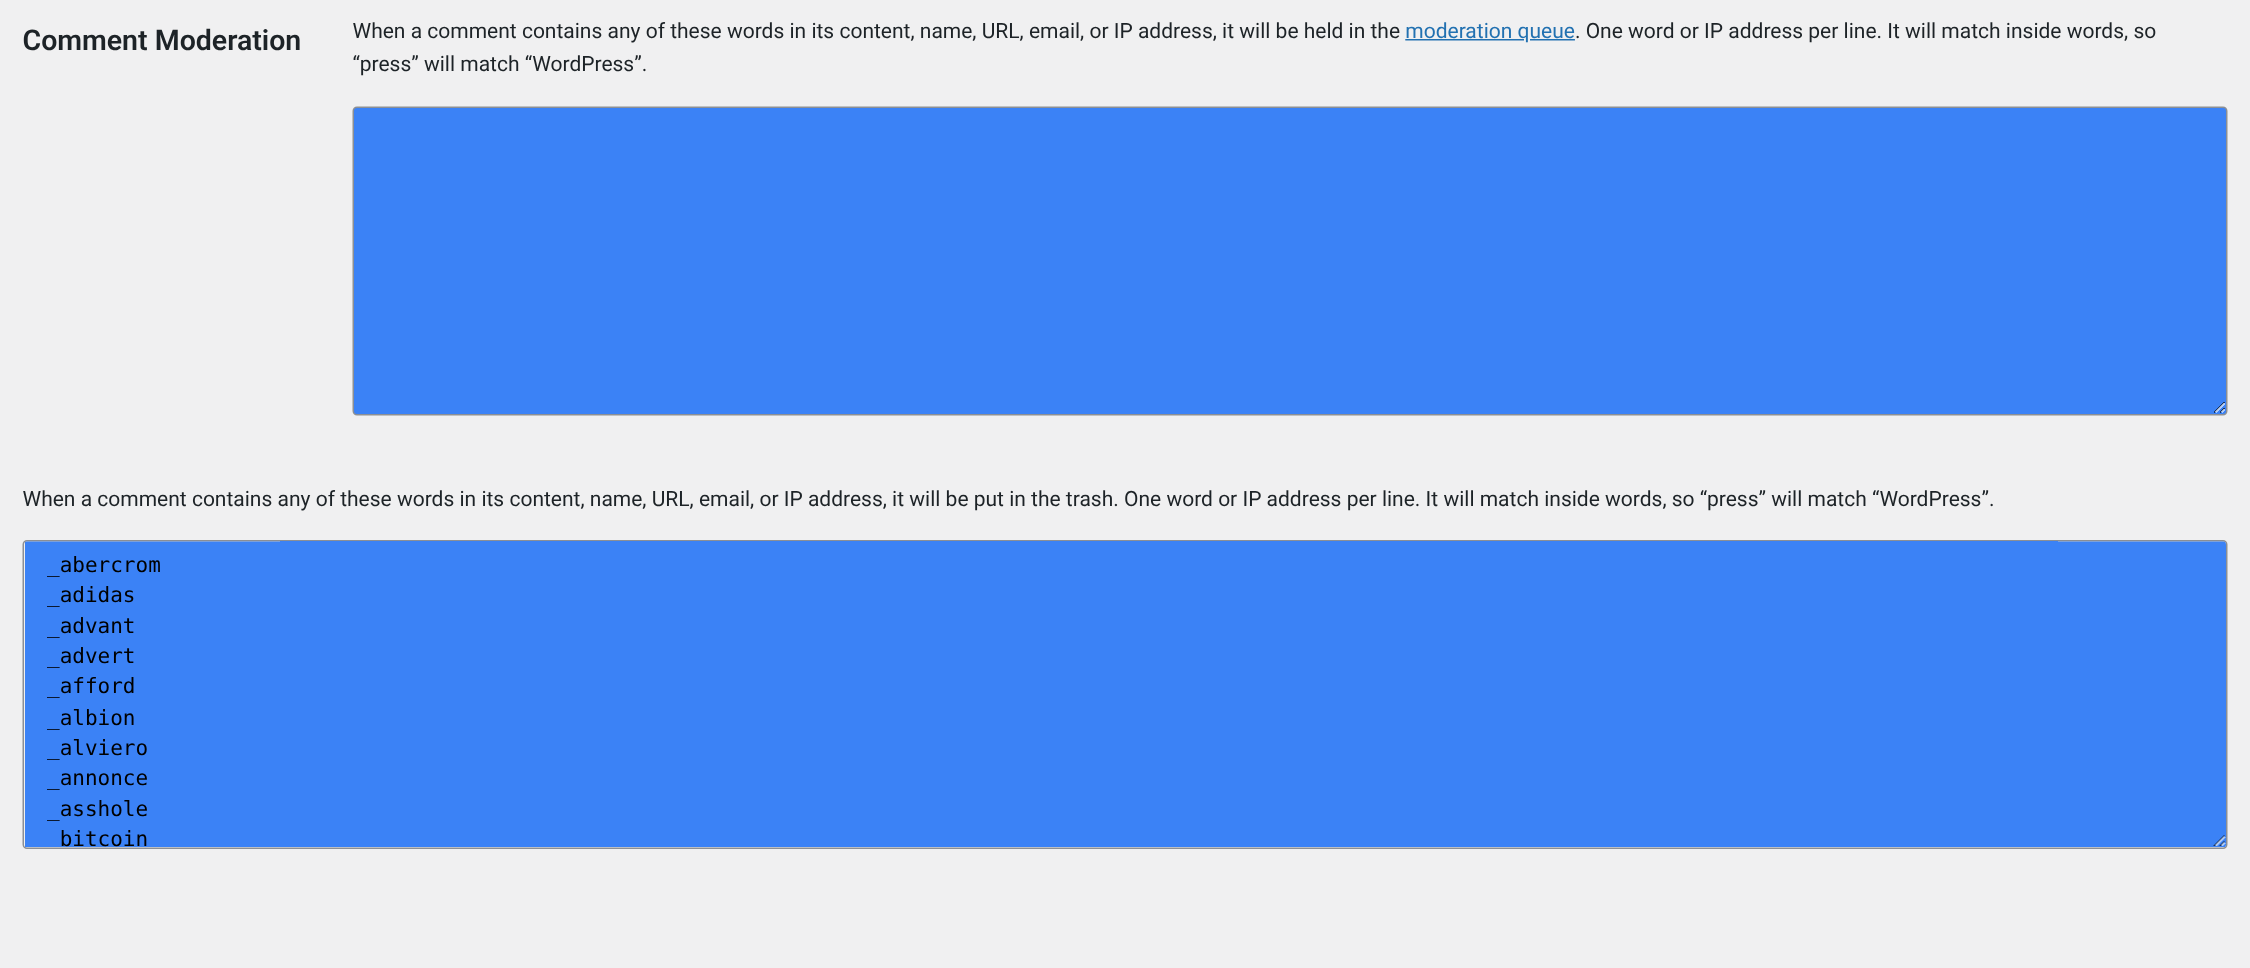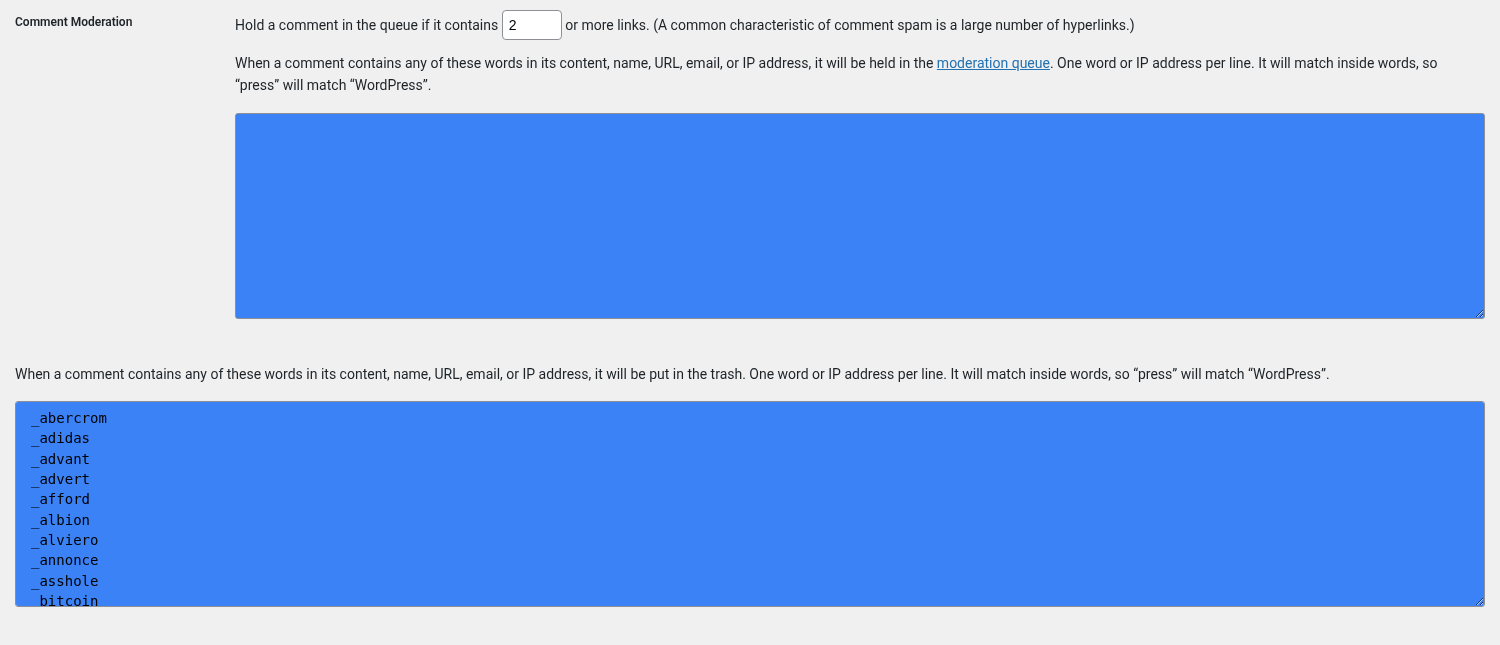--- a/index.html
+++ b/index.html
@@ -18,21 +18,21 @@
       border-spacing: 0;
     }
     .settings-row {
       display: flex;
       align-items: flex-start;
       padding: 10px 15px 28px 15px;
     }
     .row-label {
       flex: 0 0 220px;
       font-weight: 600;
-      font-size: 12px;
+      font-size: 19px;
       color: #1d2327;
       padding-top: 3px;
     }
     .row-content {
       flex: 1;
     }
     .desc-line {
       margin-bottom: 12px;
       font-size: 14px;
       color: #1d2327;
@@ -72,25 +72,20 @@
     }
   </style>
 </head>
 <body>
 
 <div class="settings-table">
 
   <div class="settings-row">
     <div class="row-label">Comment Moderation</div>
     <div class="row-content">
-      <p class="desc-line">
-        <span>Hold a comment in the queue if it contains </span>
-        <input type="number" value="2" style="">
-        <span> or more links. (A common characteristic of comment spam is a large number of hyperlinks.)</span>
-      </p>
       <p class="desc-line tight">
         <span>When a comment contains any of these words in its content, name, URL, email, or IP address, it will be held in the </span><a href="#" class="link">moderation queue</a><span>. One word or IP address per line. It will match inside words, so “press” will match “WordPress”.</span>
       </p>
       <textarea class="large-text moderation" style=""></textarea>
     </div>
   </div>
 
   <div class="settings-row">
     <div class="row-content">
       <p class="desc-line tight">When a comment contains any of these words in its content, name, URL, email, or IP address, it will be put in the trash. One word or IP address per line. It will match inside words, so “press” will match “WordPress”.</p>

